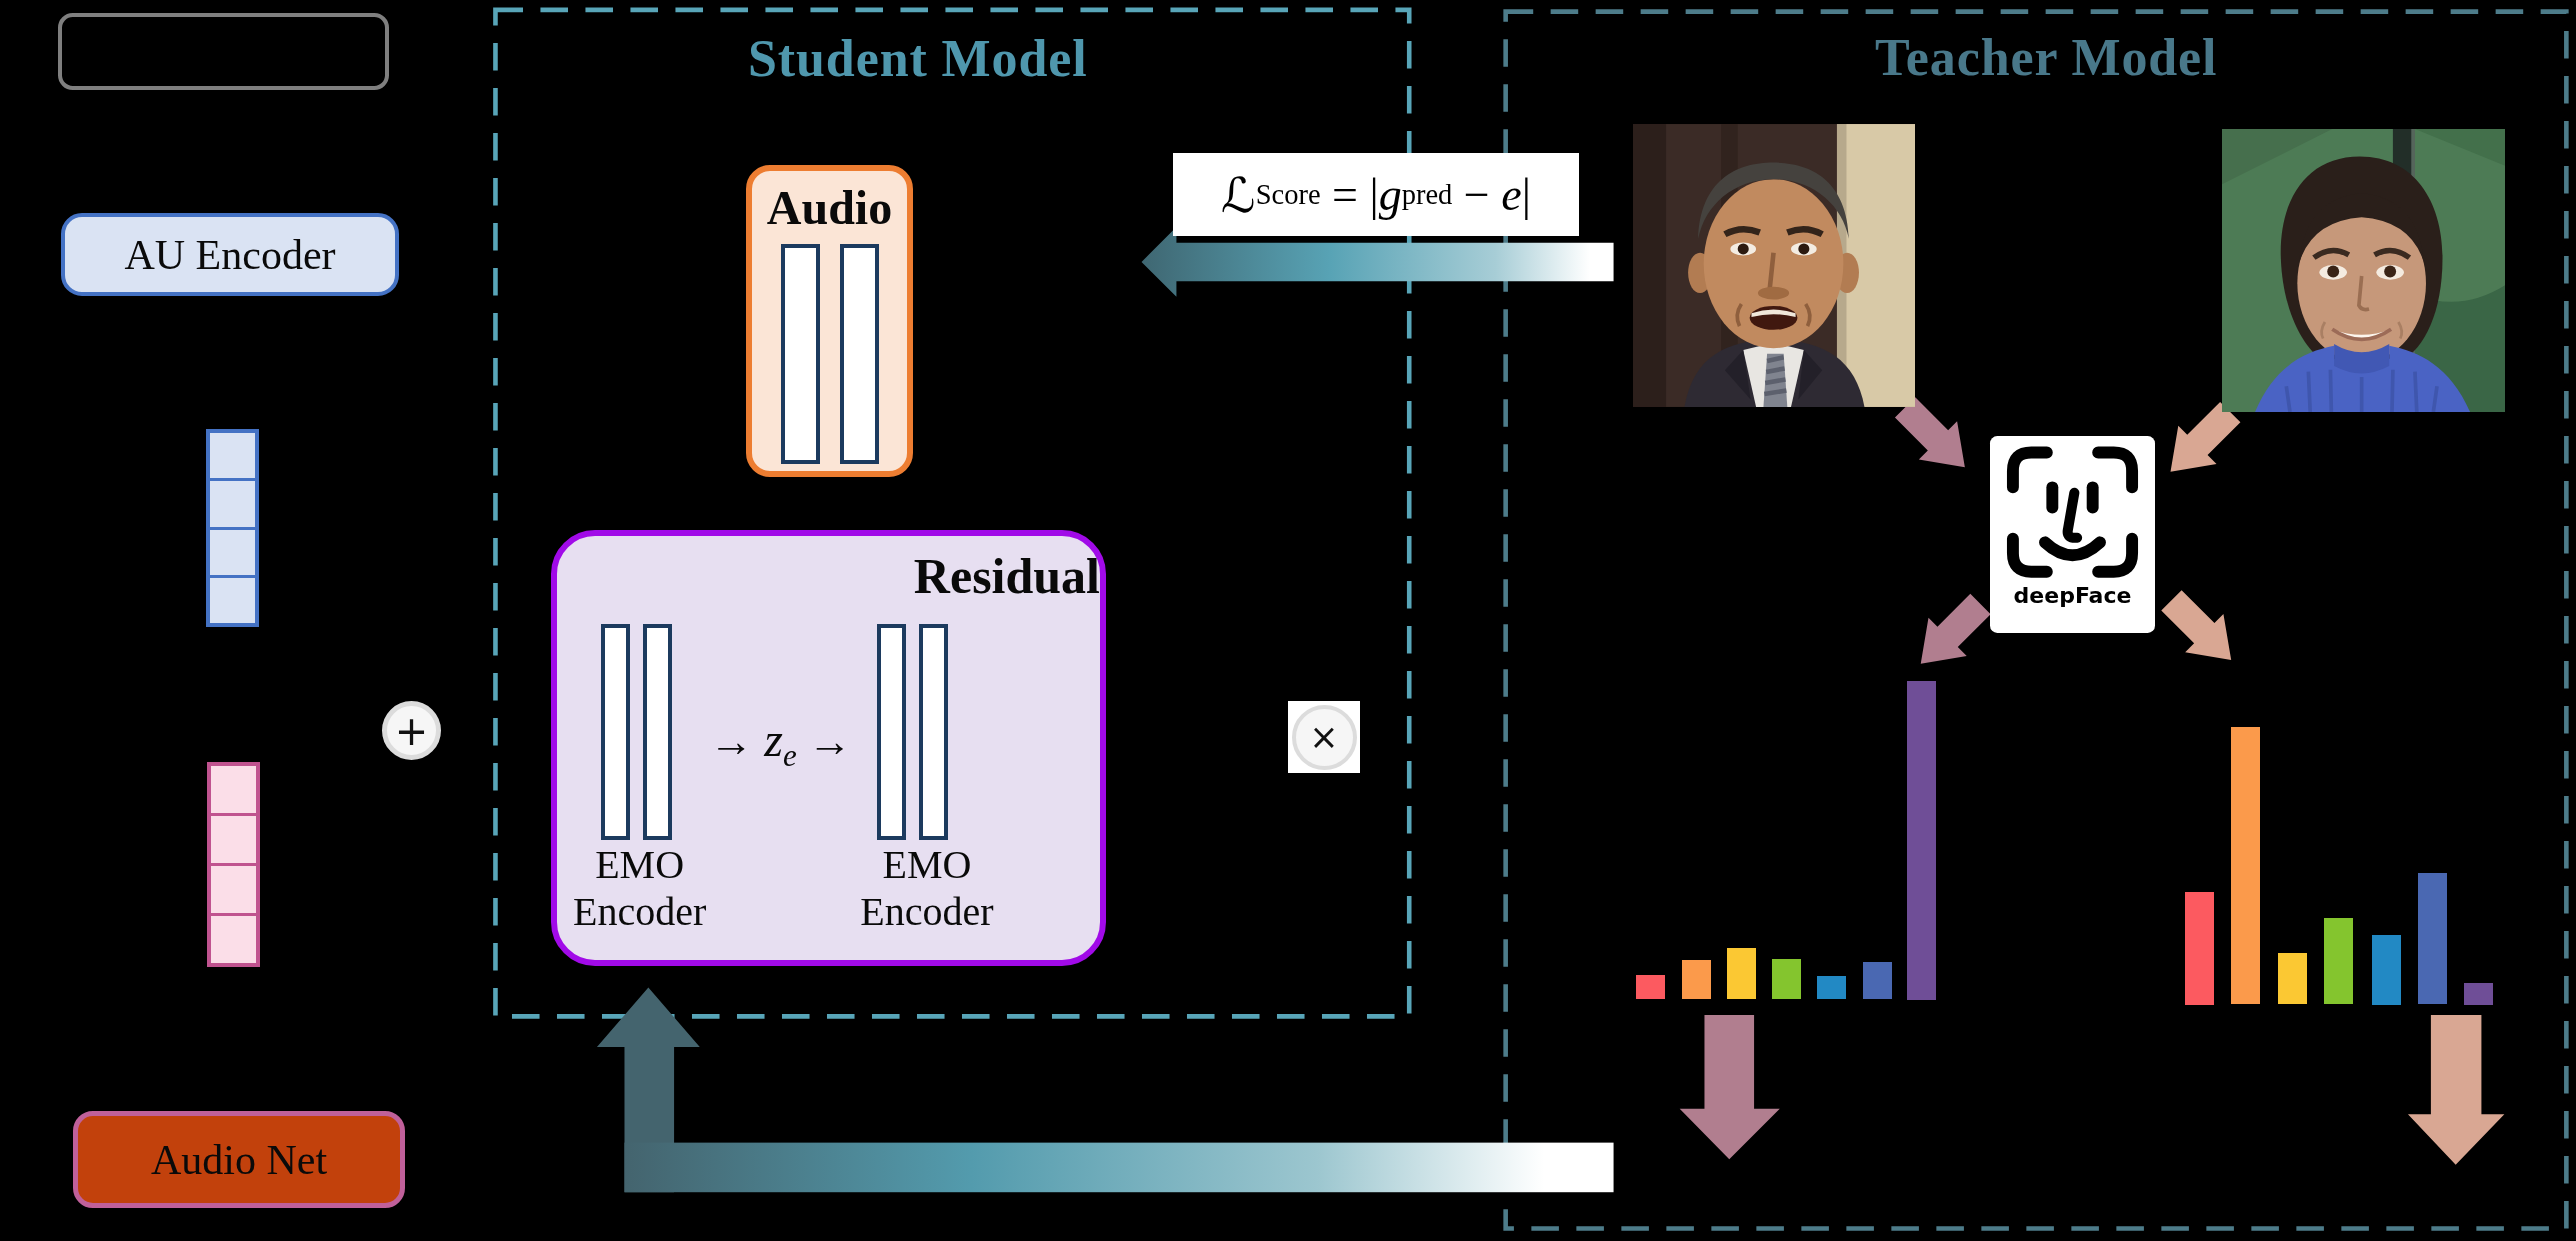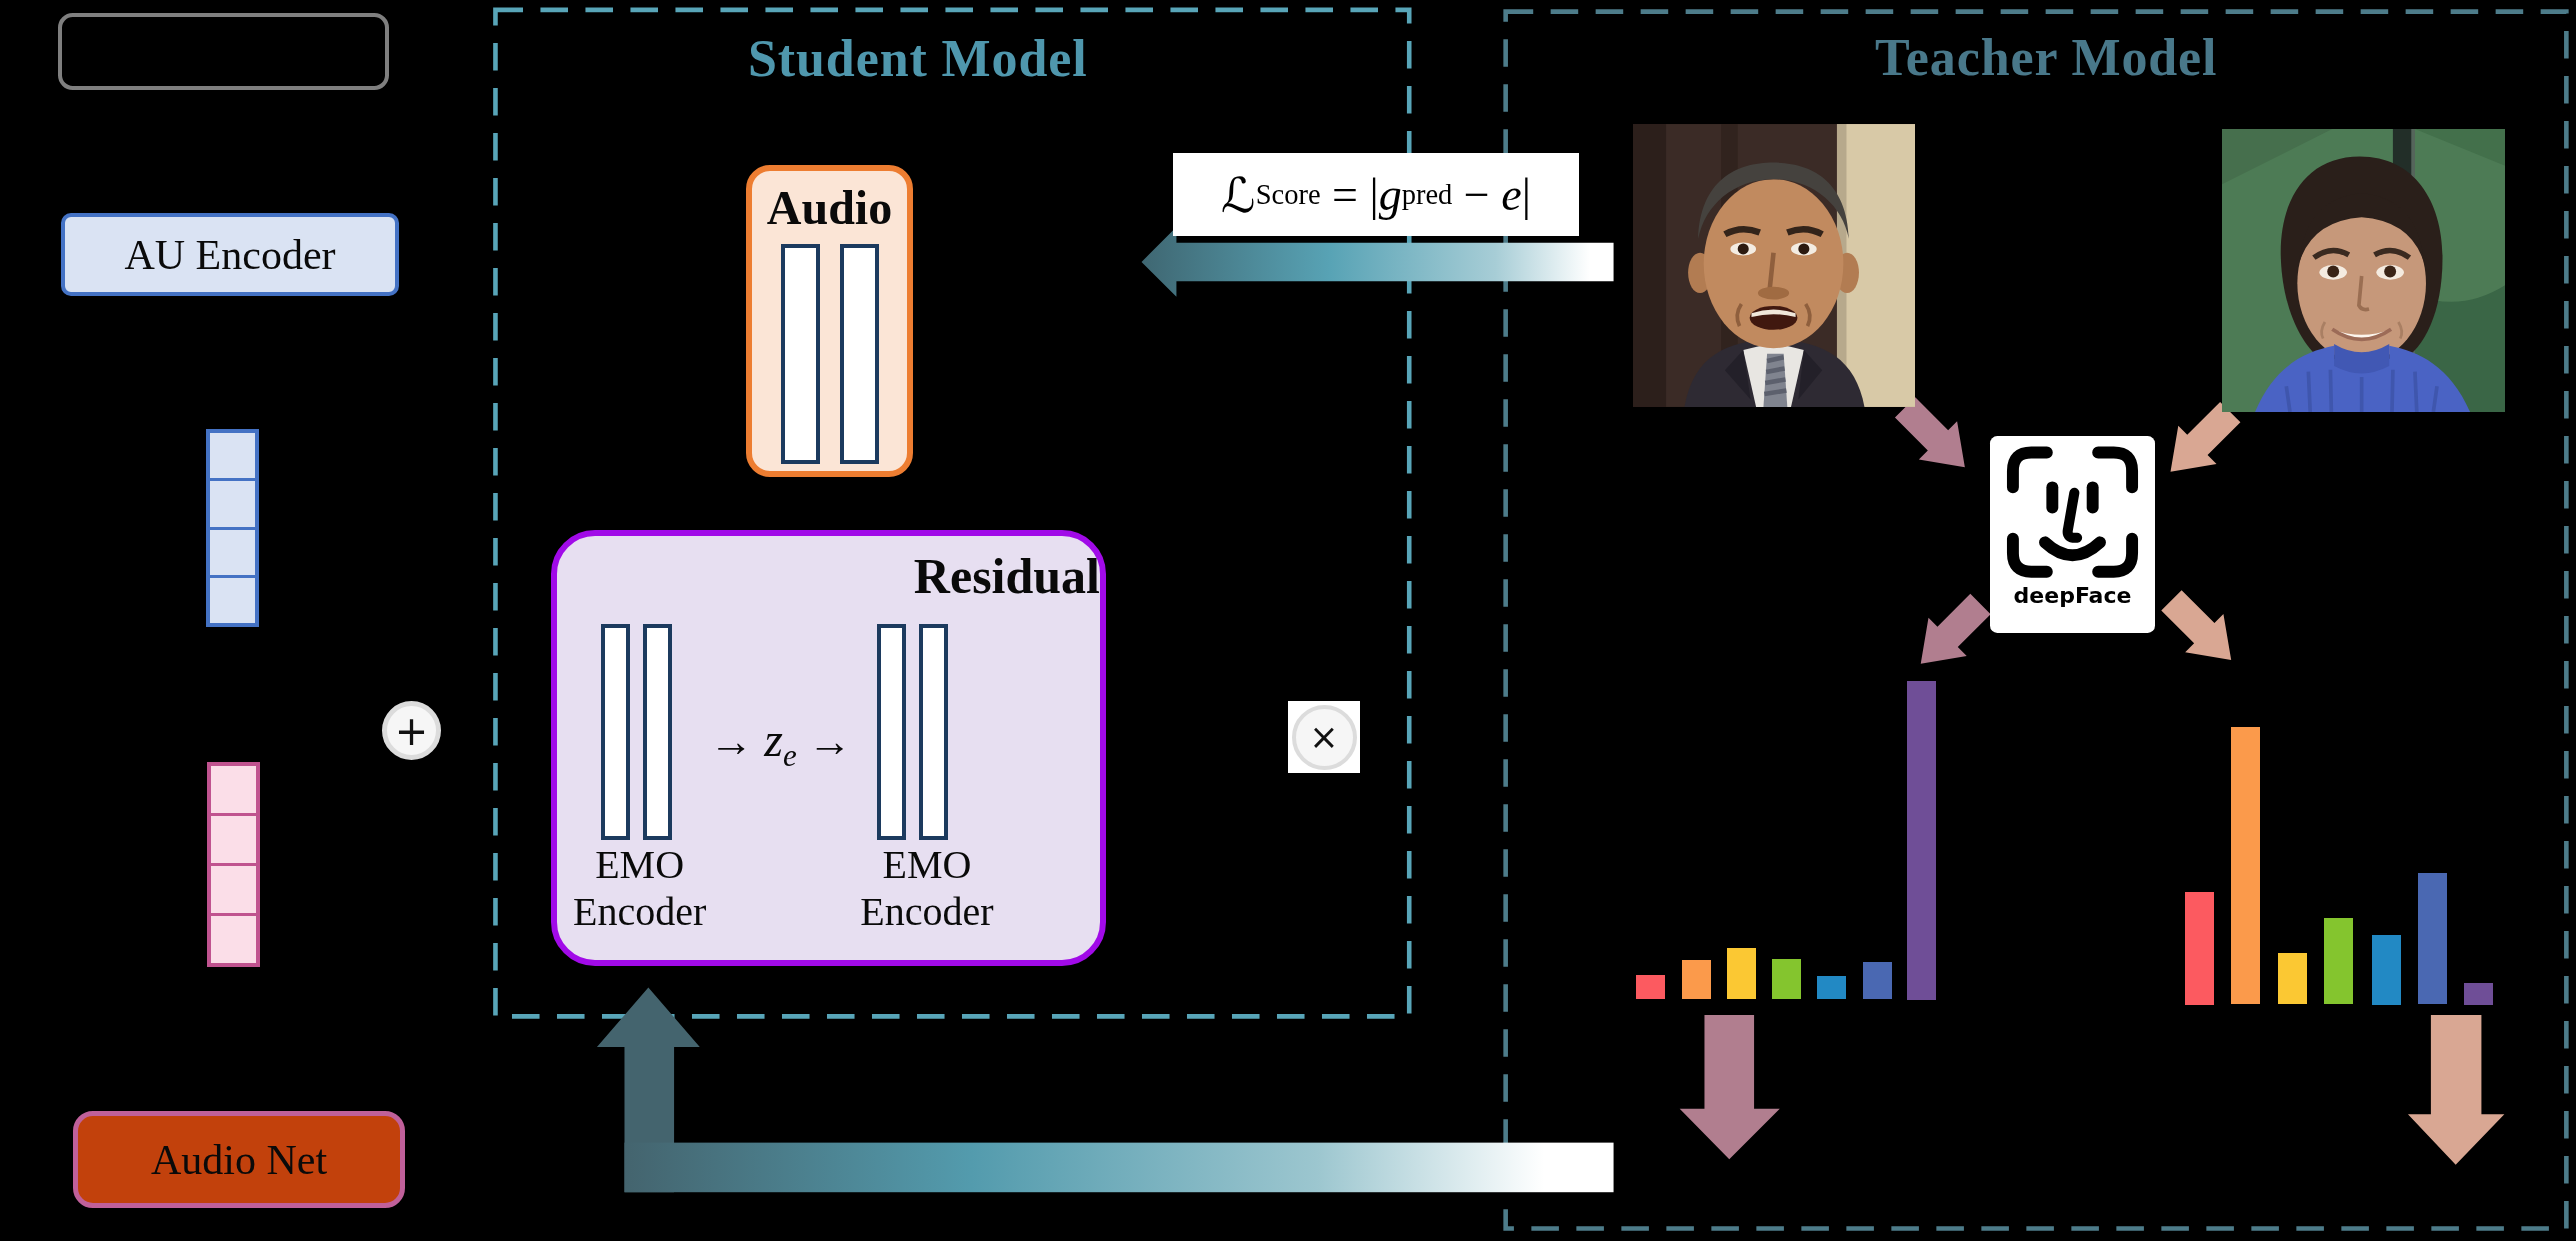--- a/index.html
+++ b/index.html
@@ -5,21 +5,21 @@
   html,body{margin:0;padding:0;background:#000;}
   #canvas{position:relative;width:2576px;height:1242px;background:#000;overflow:hidden;
           font-family:"Liberation Serif","DejaVu Serif",serif;}
   .abs{position:absolute;box-sizing:border-box;}
   #fig-svg{position:absolute;left:0;top:0;z-index:1;}
   .layer2{z-index:2;}
   .layer3{z-index:3;}
 
   .gray-box{left:58px;top:13px;width:331px;height:77px;border:4.6px solid #7f7f7f;border-radius:14.7px;}
   .label-box{display:flex;align-items:center;justify-content:center;font-size:42px;color:#0a0a0a;}
-  .au-box{left:61px;top:213px;width:338px;height:83px;background:#dae3f3;border:4.6px solid #4472c4;border-radius:10px;}
+  .au-box{left:61px;top:213px;width:338px;height:83px;background:#dae3f3;border:4.6px solid #4472c4;border-radius:21px;}
   .audio-box{left:73px;top:1111px;width:332px;height:97px;background:#c2410c;border:5.5px solid #c0609a;border-radius:20px;}
 
   .op-circle{width:59px;height:59px;border-radius:50%;background:#f6f6f6;border:5.5px solid #dcdcdc;
              display:flex;align-items:center;justify-content:center;
              font-family:"DejaVu Sans",sans-serif;font-size:40px;color:#111;line-height:1;}
   #plus-op{left:382px;top:701px;}
   #times-wrap{left:1288px;top:701px;width:72px;height:72px;background:#fff;display:flex;align-items:center;justify-content:center;}
   #times-wrap .op-circle{border-width:4.6px;width:57px;height:57px;font-size:35px;}
 
   .model-title{font-weight:bold;font-size:52px;letter-spacing:0.9px;}

